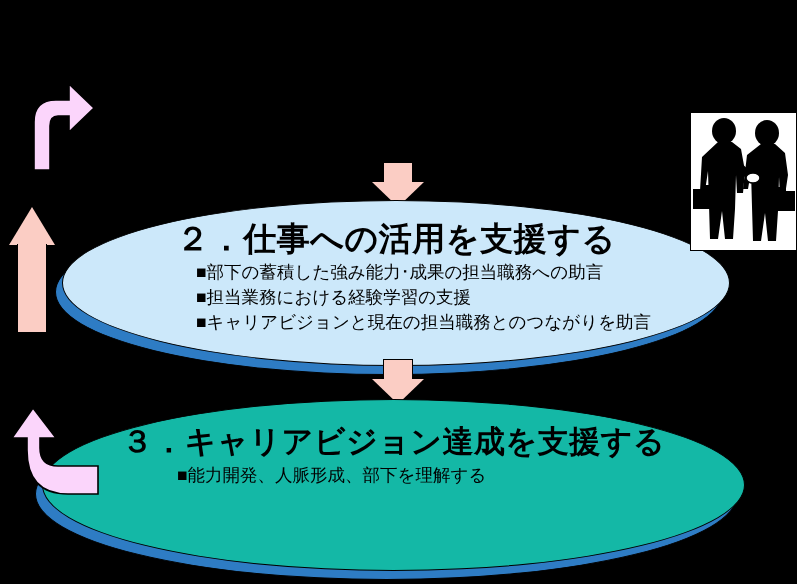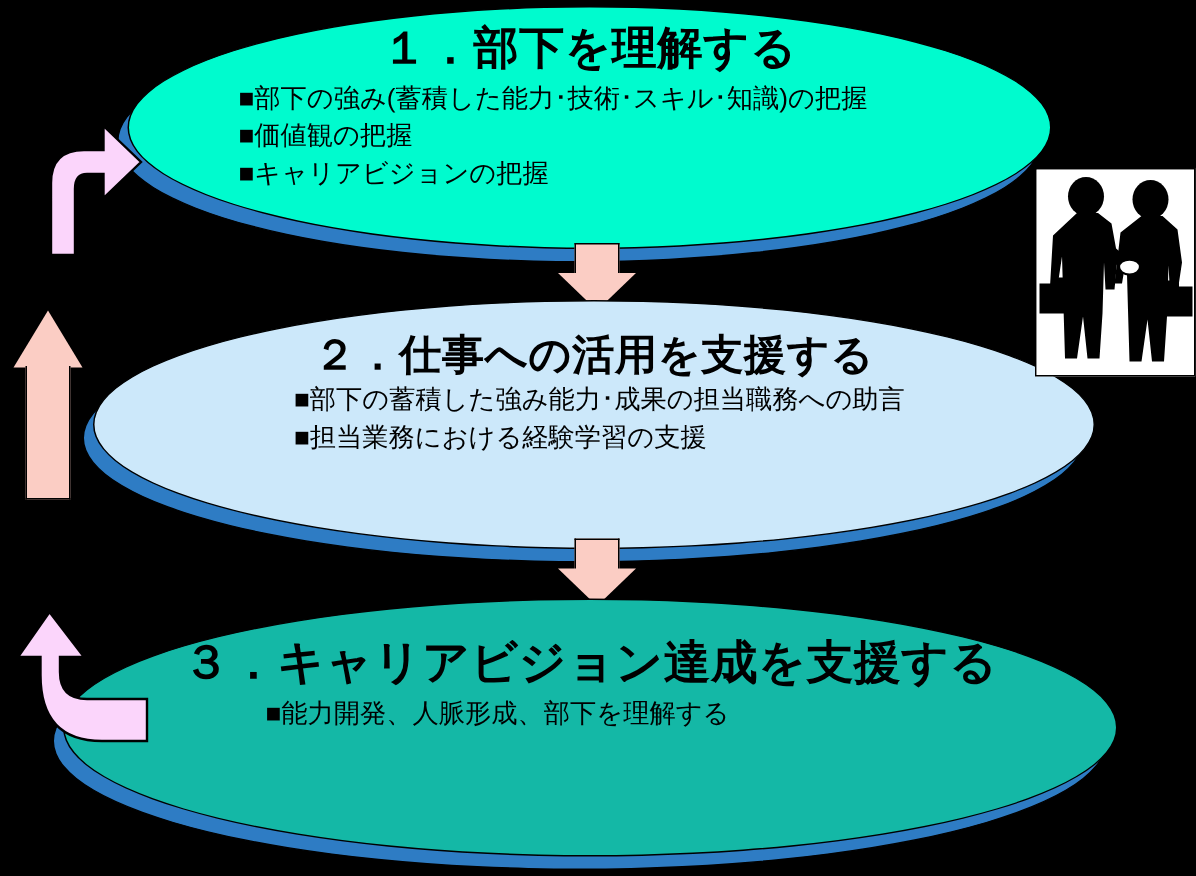--- a/index.html
+++ b/index.html
@@ -54,21 +54,21 @@
   #ellipse3 .ellipse-body { background: #14b8a6; }
 
   .ell-title {
     color: #000000;
     font-weight: bold;
     letter-spacing: 0.5px;
     white-space: nowrap;
     line-height: 1.05;
   }
   #ellipse1 .ell-title { font-size: 30px; margin-top: 12px; }
-  #ellipse2 .ell-title { font-size: 28px; margin-top: 21px; }
+  #ellipse2 .ell-title { font-size: 33px; margin-top: 21px; }
   #ellipse3 .ell-title { font-size: 31px; margin-top: 26px; }
 
   .ell-lines {
     color: #000000;
     font-size: 17.5px;
     line-height: 1.43;
     white-space: nowrap;
     font-weight: normal;
   }
   #ellipse1 .ell-lines { margin-top: 4px;  align-self: flex-start; margin-left: 73px; }
@@ -156,45 +156,35 @@
     box-sizing: border-box;
     overflow: hidden;
   }
   #photo svg { display: block; }
 </style>
 </head>
 <body>
 
 <div id="canvas">
 
-  <div class="ellipse-wrap" id="ellipse1">
-    <div class="ellipse-shadow"></div>
-    <div class="ellipse-body">
-      <div class="ell-title">１．部下を理解する</div>
-      <div class="ell-lines">
-        <span class="ell-line">■部下の強み(蓄積した能力･技術･スキル･知識)の把握</span>
-        <span class="ell-line">■価値観の把握</span>
-        <span class="ell-line">■キャリアビジョンの把握</span>
-      </div>
-    </div>
-  </div>
 
   <div class="down-arrow" id="downArrow1">
     <div class="da-stem"></div>
     <div class="da-head"></div>
     <div class="da-head-inner"></div>
   </div>
 
   <div class="ellipse-wrap" id="ellipse2">
     <div class="ellipse-shadow"></div>
     <div class="ellipse-body">
       <div class="ell-title">２．仕事への活用を支援する</div>
       <div class="ell-lines">
         <span class="ell-line">■部下の蓄積した強み能力･成果の担当職務への助言</span>
         <span class="ell-line">■担当業務における経験学習の支援</span>
+        <span class="ell-line">■キャリアビジョンと現在の担当職務とのつながりを助言</span>
       </div>
     </div>
   </div>
 
   <div class="down-arrow" id="downArrow2">
     <div class="da-stem"></div>
     <div class="da-head"></div>
     <div class="da-head-inner"></div>
   </div>
 

